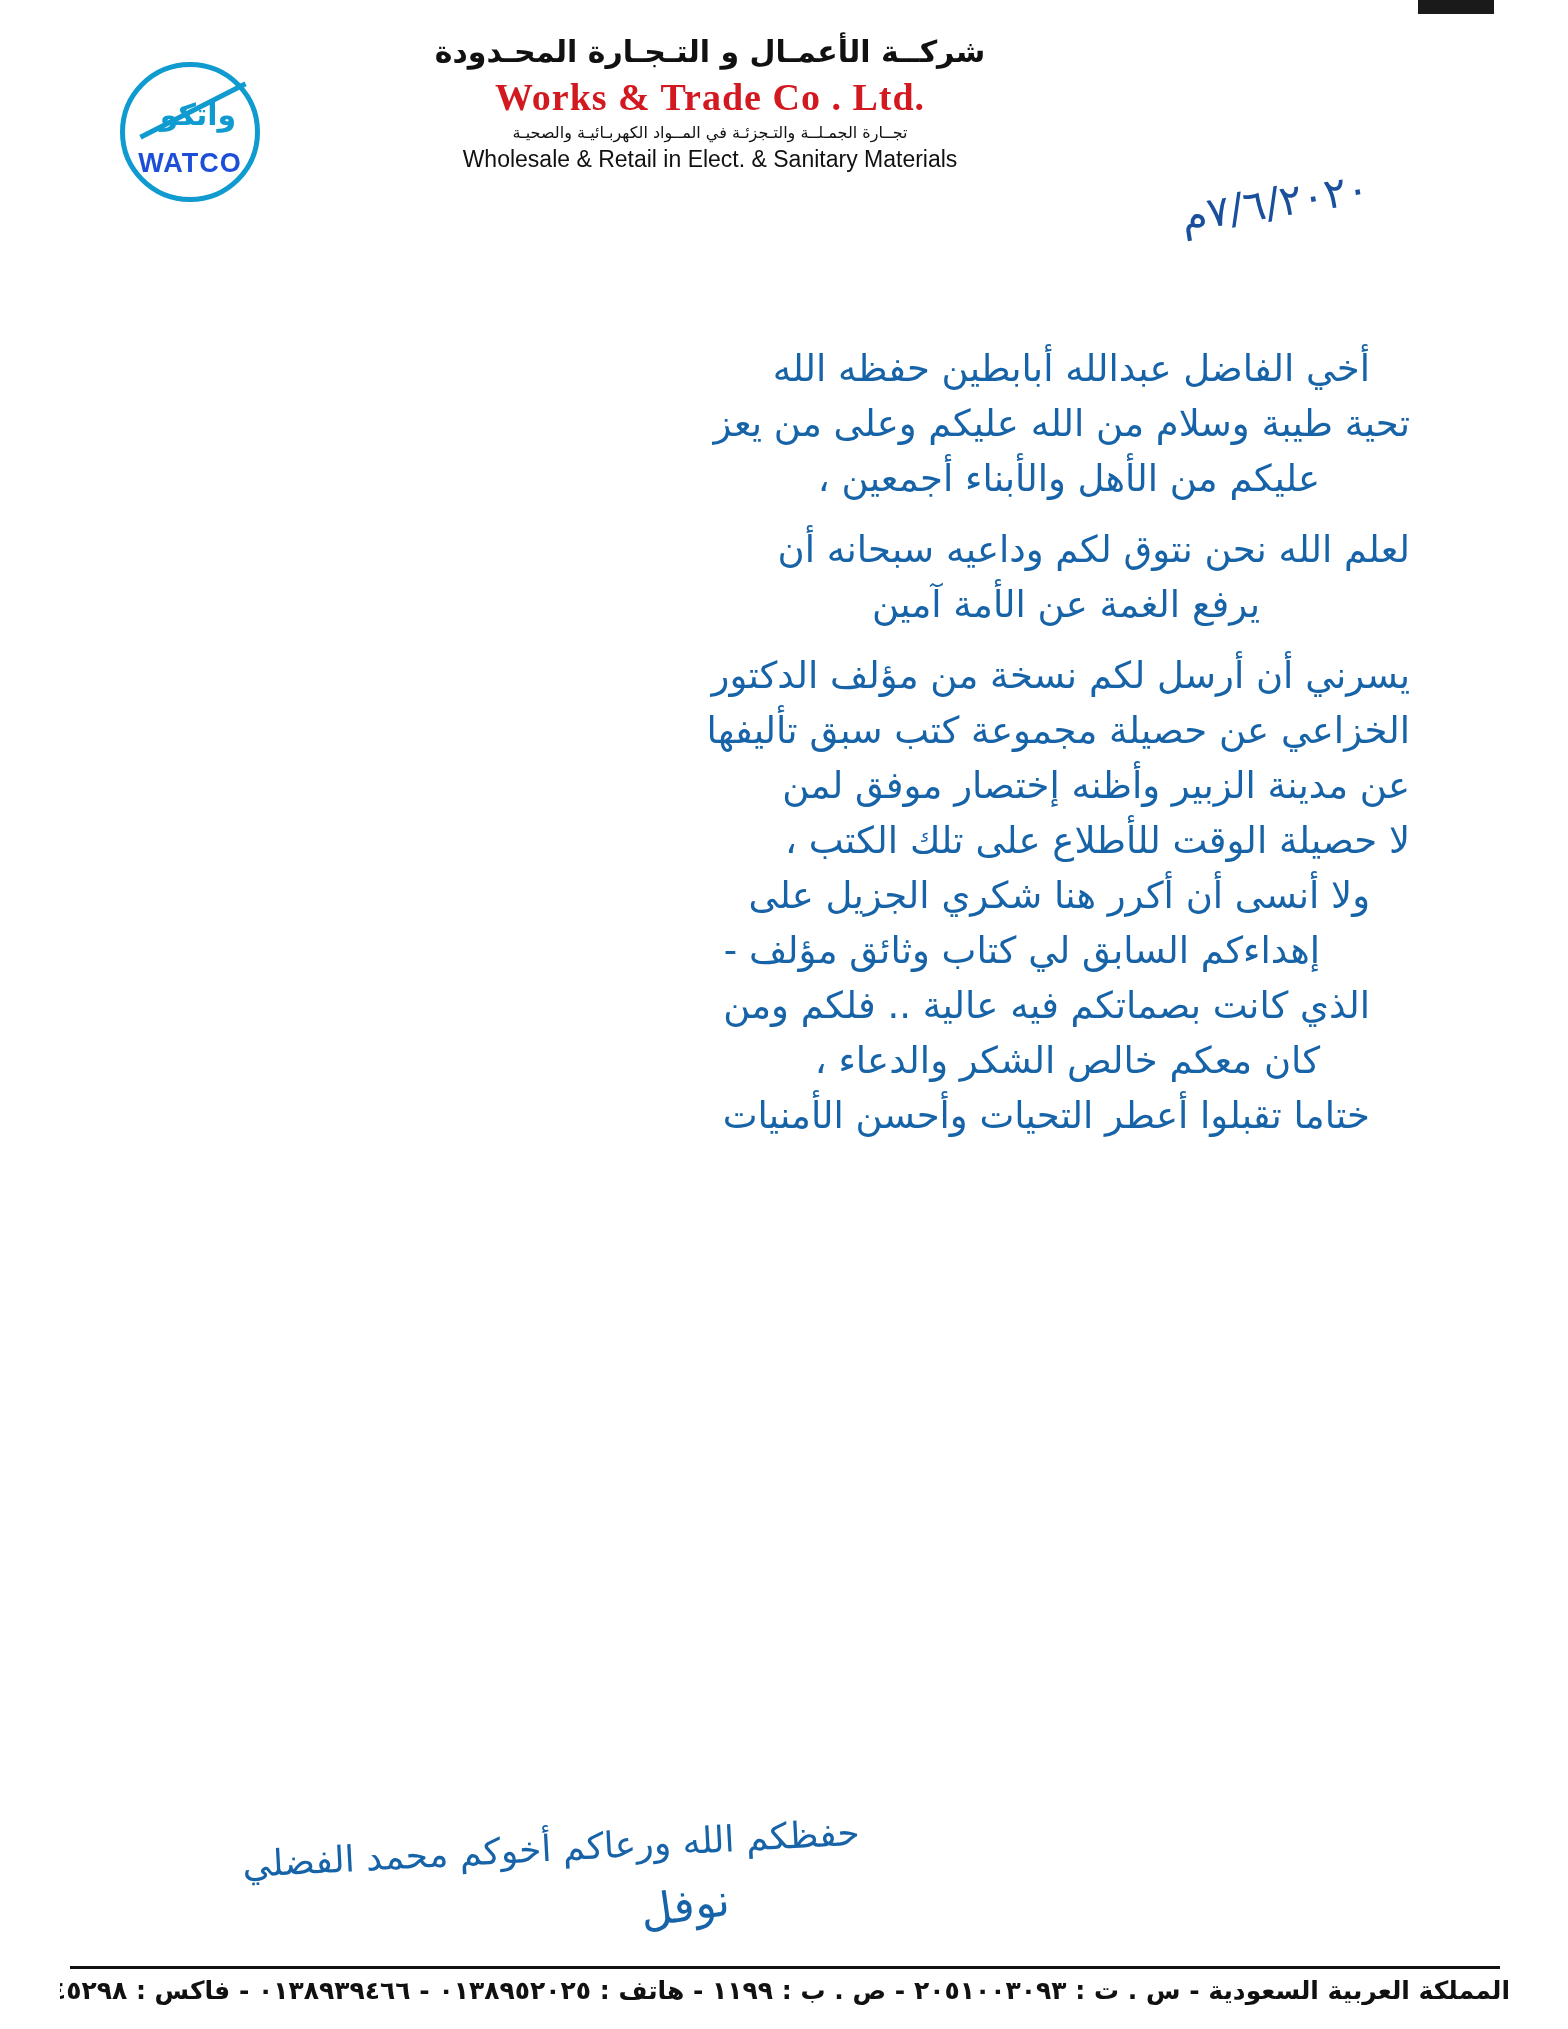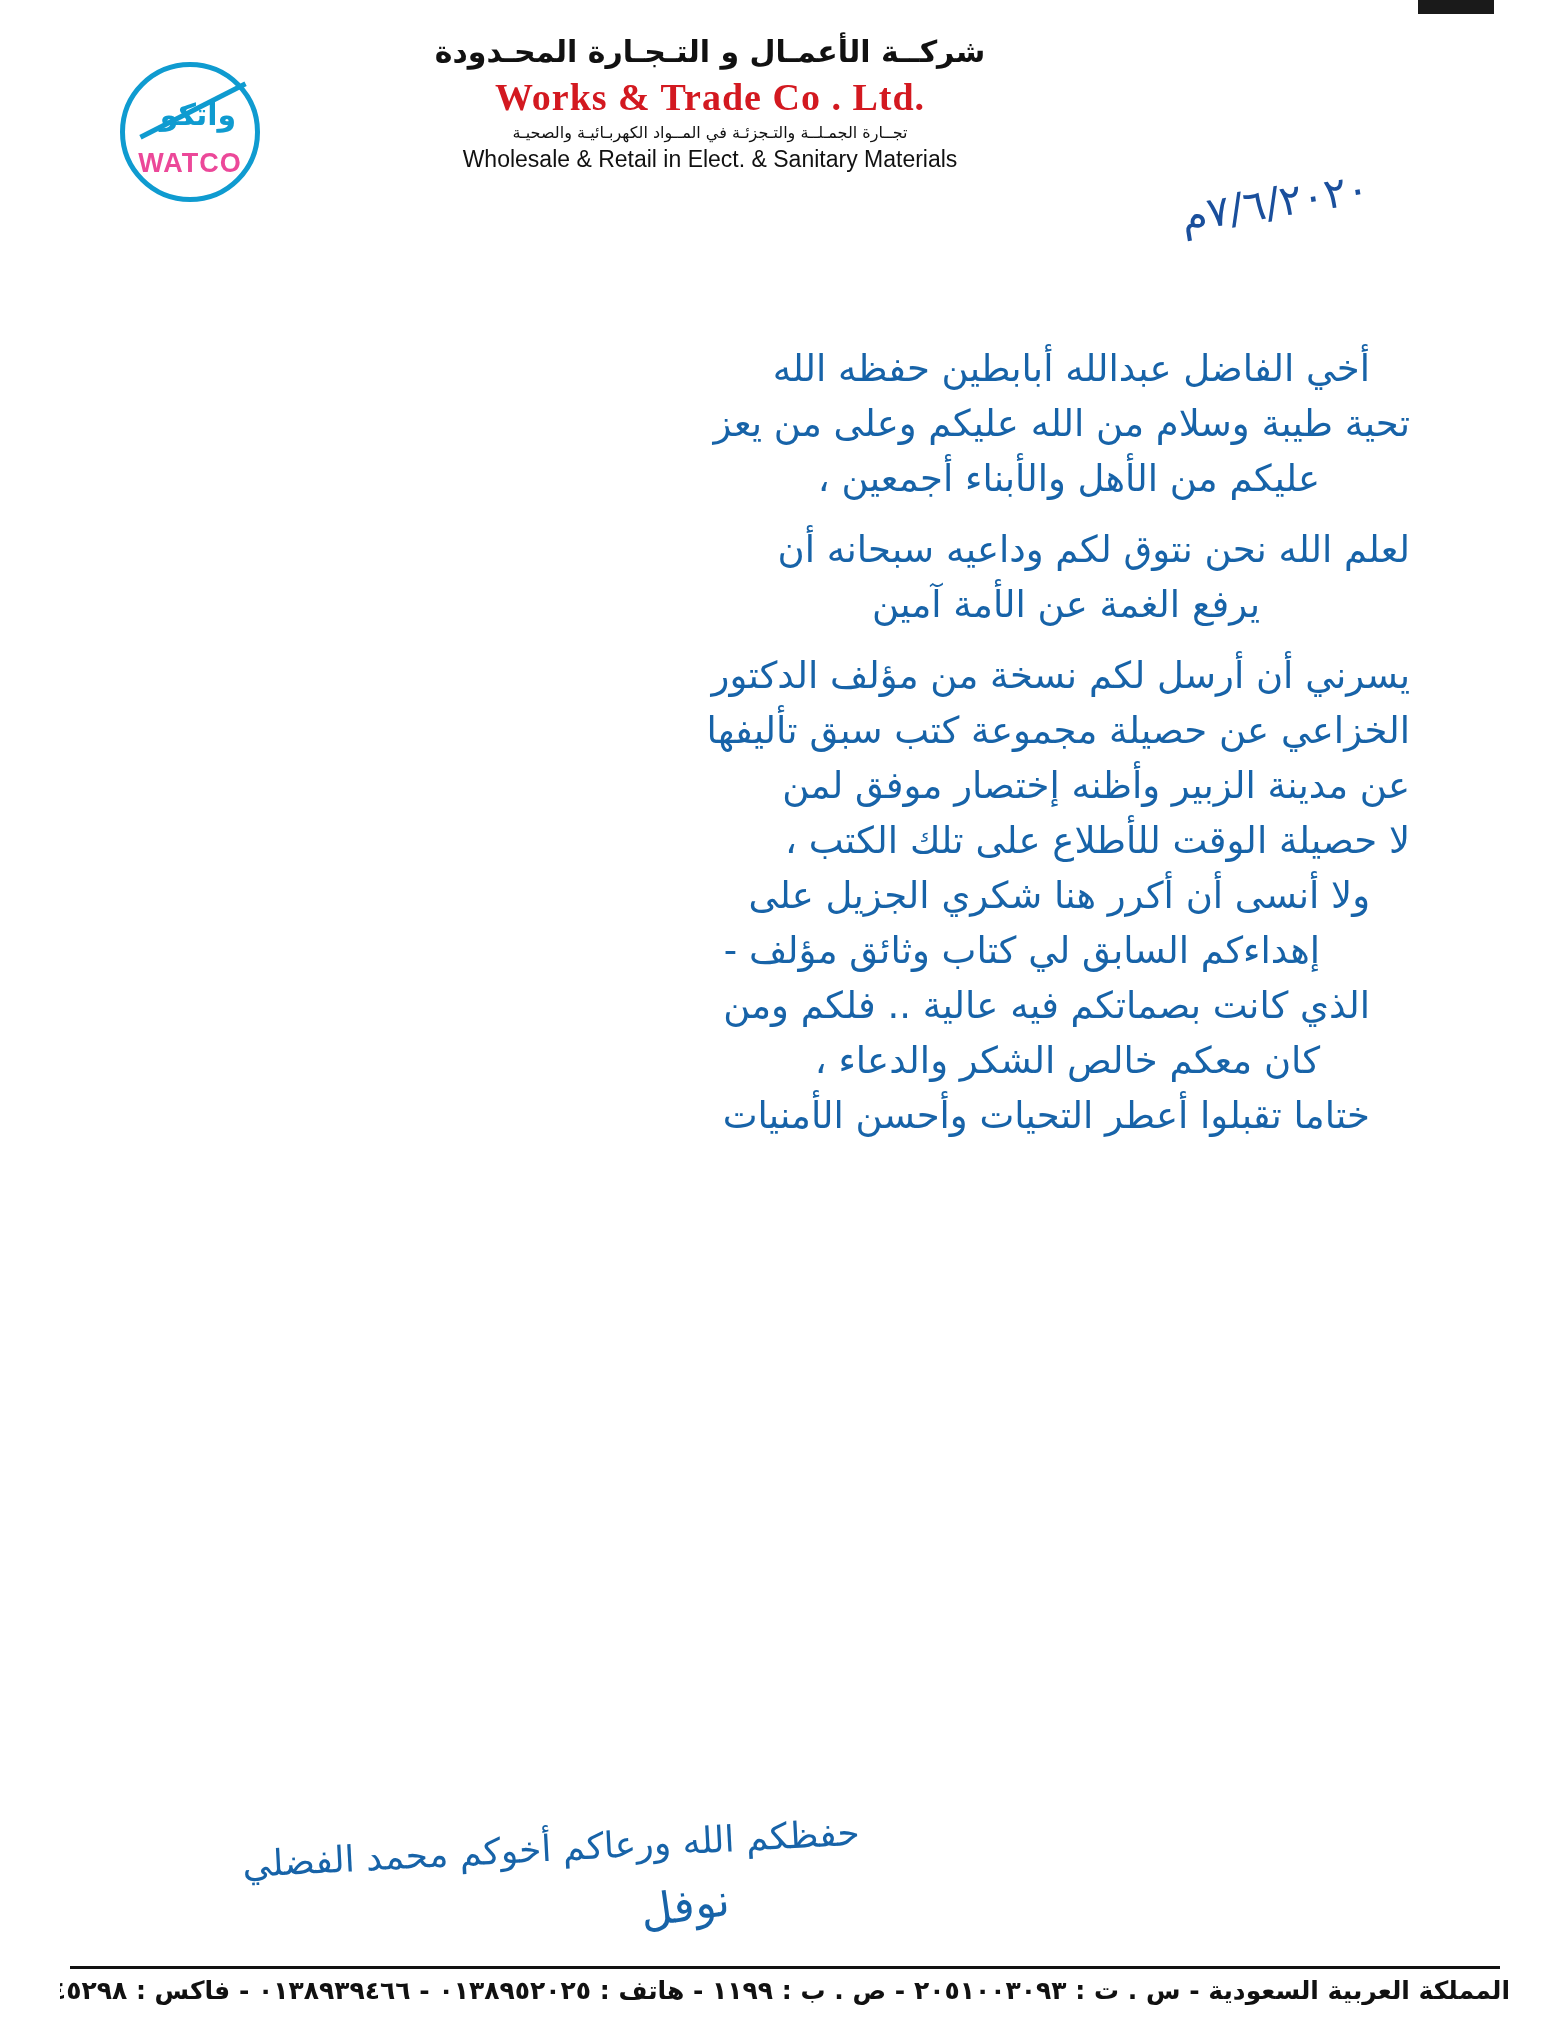--- a/index.html
+++ b/index.html
@@ -73,21 +73,21 @@
     font-weight: bold;
     direction: rtl;
     line-height: 1;
   }
   .logo .logo-text {
     position: absolute;
     left: 0;
     top: 86px;
     width: 140px;
     text-align: center;
-    color: #ec4899;
+    color: #1d4ed8;
     font-family: "Liberation Sans", sans-serif;
     font-size: 27px;
     font-weight: bold;
     letter-spacing: 1px;
   }
 
   .head-texts {
     position: absolute;
     left: 290px;
     top: 6px;

